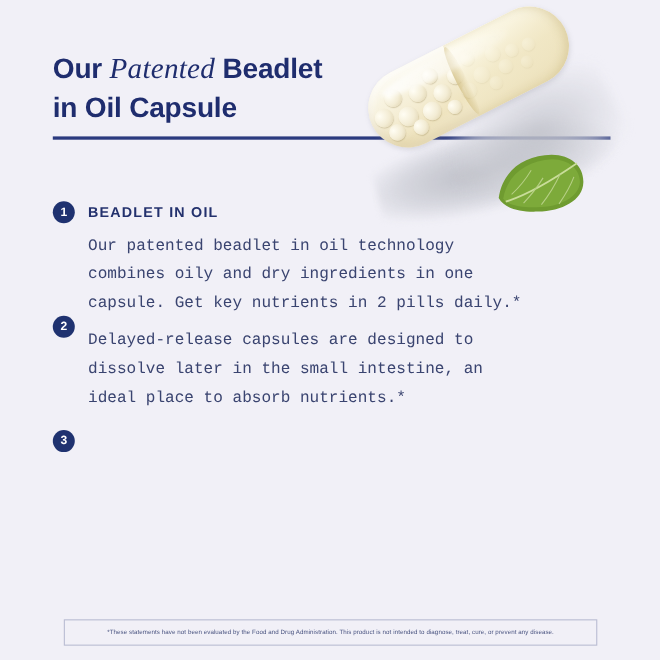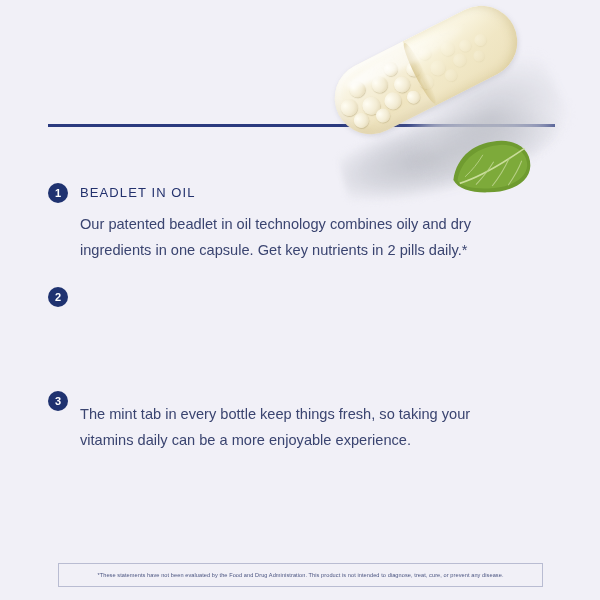--- a/index.html
+++ b/index.html
@@ -87,44 +87,48 @@
   
   .feature{position:absolute;left:48px;width:430px;}
   .f1{top:182px;} .f2{top:286px;} .f3{top:390px;}
   .badge{
     position:absolute;left:0;top:1px;width:20px;height:20px;border-radius:50%;
     background:#1f3270;color:#ffffff;
     font-size:11px;font-weight:bold;line-height:20px;text-align:center;
   }
   .f-head{
     margin-left:32px;
-    font-size:13px;font-weight:normal;letter-spacing:1.1px;
+    font-size:13px;font-weight:bold;letter-spacing:1.1px;
     color:#23316d;text-transform:uppercase;padding-top:3px;
   }
   .f-body{
     margin-left:32px;margin-top:11px;width:400px;
-    font-family:Liberation Sans, sans-serif;
+    font-family:Liberation Mono, monospace;
     font-size:14.6px;line-height:26px;color:#3a4470;
   }
 
   
   .disclaimer{
     position:absolute;left:58px;top:563px;width:485px;height:24px;
     border:1px solid #b9bcd2;box-sizing:border-box;
     display:flex;align-items:center;justify-content:center;
   }
   .disclaimer span{
     font-size:5.6px;color:#4a5480;letter-spacing:.08px;white-space:nowrap;
   }
 </style>
 </head>
 <body>
 
 <div class="stage">
 
+  <h1 class="title">
+    <span>Our </span><span class="ital">Patented</span><span> Beadlet</span><br>
+    <span>in Oil Capsule</span>
+  </h1>
 
   <div class="rule"></div>
 
   <div class="product">
     <div class="cap-shadow"></div>
     <div class="cap-shadow2"></div>
 
     <div class="capsule">
       <div class="cap-body">
         <div class="beads">
@@ -169,24 +173,24 @@
   </div>
 
   <div class="feature f1">
     <div class="badge">1</div>
     <div class="f-head">BEADLET IN OIL</div>
     <div class="f-body">Our patented beadlet in oil technology combines oily and dry ingredients in one capsule. Get key nutrients in 2 pills daily.*</div>
   </div>
 
   <div class="feature f2">
     <div class="badge">2</div>
+    <div class="f-body">Delayed-release capsules are designed to dissolve later in the small intestine, an ideal place to absorb nutrients.*</div>
   </div>
 
   <div class="feature f3">
     <div class="badge">3</div>
-    <div class="f-body">The mint tab in every bottle keep things fresh, so taking your vitamins daily can be a more enjoyable experience.</div>
   </div>
 
   <div class="disclaimer">
     <span>*These statements have not been evaluated by the Food and Drug Administration. This product is not intended to diagnose, treat, cure, or prevent any disease.</span>
   </div>
 
 </div>
 
 </body></html>

